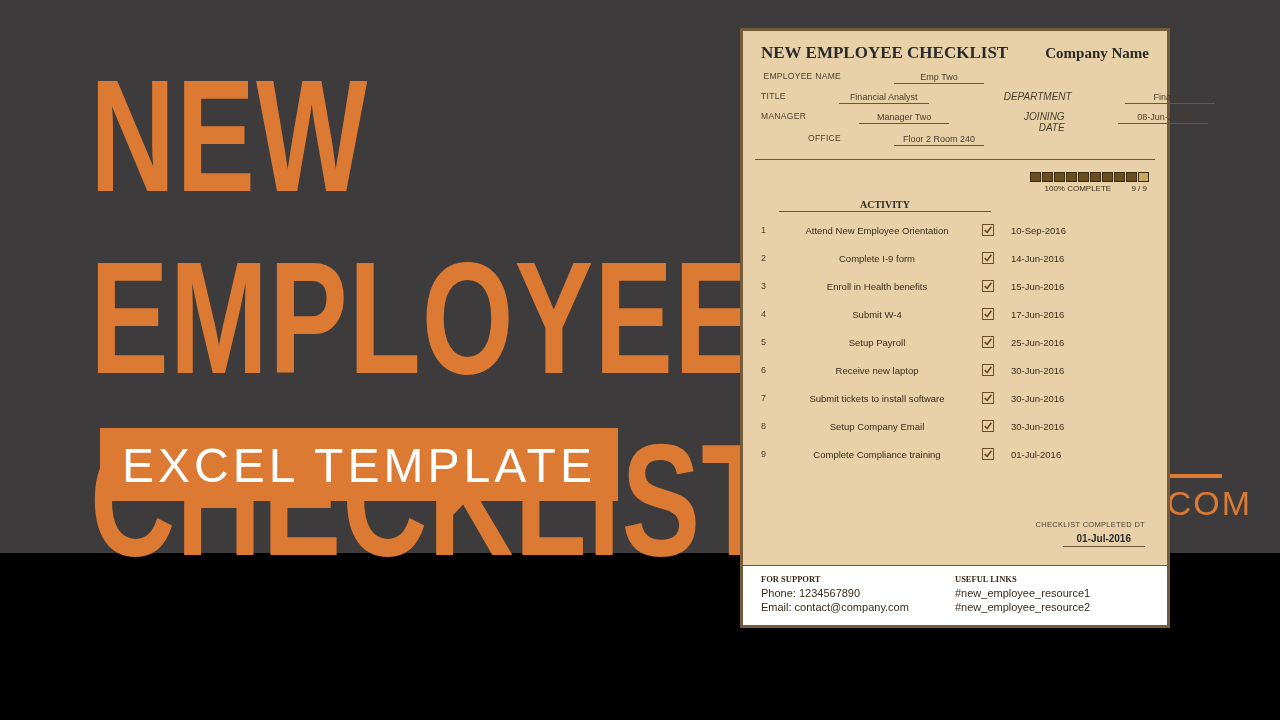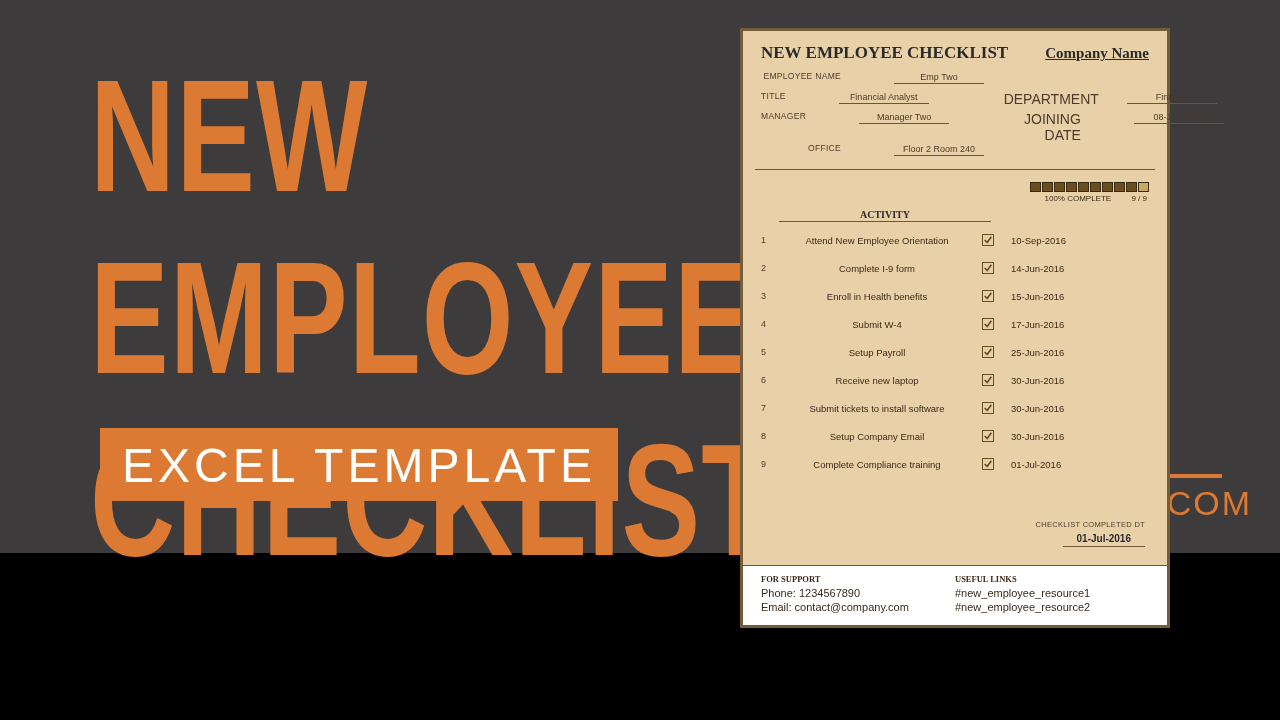--- a/index.html
+++ b/index.html
@@ -17,26 +17,26 @@
   
   .brand-wrap { position:absolute; right:0; bottom:30px; }
   .brand-line { width:230px; height:4px; background:#dc7a33; margin-bottom:6px; }
   .brand { color:#dc7a33; font-family:Impact, "Arial Black", sans-serif; font-size:34px; letter-spacing:2px; padding-right:28px; text-align:right; }
   
   
   .doc { position:absolute; right:110px; top:28px; width:430px; height:600px; background:#e8d1a9; border:3px solid #755c3a; font-size:10px; color:#2a2a2a; }
   .doc-inner { padding:12px 18px 0; }
   .doc-head { display:flex; justify-content:space-between; align-items:baseline; margin-bottom:8px;gap:11px; }
   .doc-title { font-family:"Times New Roman", serif; font-weight:bold; font-size:17px; }
-  .doc-company { font-family:"Times New Roman", serif; font-weight:bold; font-size:15px;text-decoration:underline; }
+  .doc-company { font-family:"Times New Roman", serif; font-weight:bold; font-size:15px; }
   
   .form-row { display:flex; align-items:flex-start; font-size:9px; color:#4a3a2a; min-height:20px;gap:47px; }
   .form-label { width:86px; text-align:right; padding-right:6px; font-size:8.5px; letter-spacing:0.3px; }
   .form-val { min-width:90px; border-bottom:1px solid #6b5639; text-align:center; padding:1px 4px; margin-right:28px; font-size:9px; }
-  .form-label2 { width:76px; text-align:right; padding-right:6px; font-size:14px; }
+  .form-label2 { width:76px; text-align:right; padding-right:6px; font-size:10px;font-style:italic; }
   .hr { border:none; border-top:1px solid #6b5639; margin:6px -6px 6px; }
   
   .progress-wrap { display:flex; justify-content:flex-end; align-items:center; padding:6px 0 2px; }
   .progress-bar { display:flex; gap:1px; }
   .progress-bar i { width:11px; height:10px; background:#6a4e1f; border:1px solid #3a2a10; }
   .progress-bar i:last-child { background:#c9a864; }
   .pct-row { text-align:right; font-size:8px; color:#3a2a10; padding-right:2px; margin-bottom:6px; }
   .pct-row span+span { margin-left:18px; }
   
   .act-header { font-family:"Times New Roman", serif; font-weight:bold; font-size:10px; text-align:center; width:212px; margin-left:18px; border-bottom:1px solid #6b5639; padding-bottom:1px; margin-bottom:4px; }

